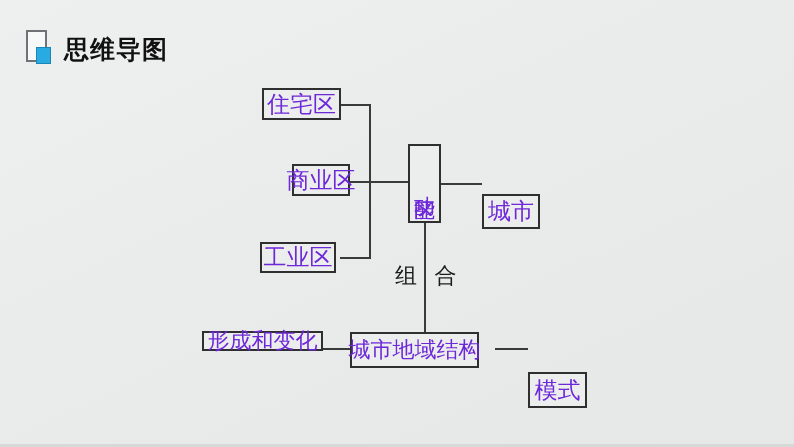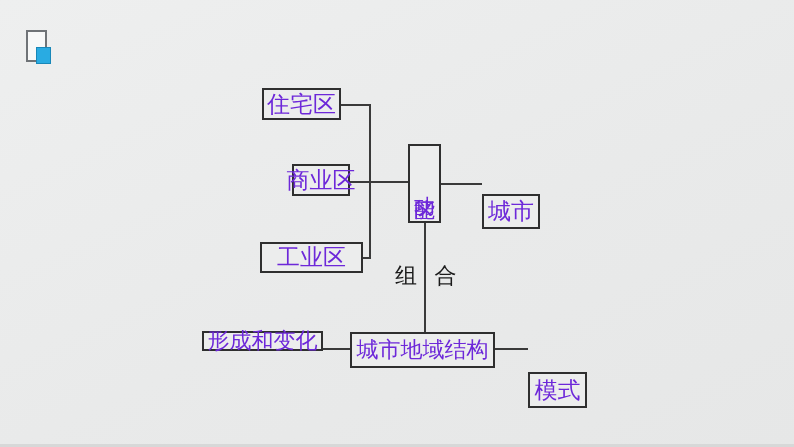--- a/index.html
+++ b/index.html
@@ -37,27 +37,27 @@
   .node {
     position:absolute;
     background:#eceded;
     border:2px solid #2f2f2f;
     display:flex; align-items:center; justify-content:center;
     font-size:23px; color:#6d28d9; white-space:nowrap;
     z-index:2;
   }
   #n-residential { left:262px; top:88px;  width:79px;  height:32px; }
   #n-commercial  { left:262px; top:164px; width:58px;  height:32px;margin-left:30px; }
-  #n-industrial  { left:260px; top:242px; width:103px;  height:31px; }
+  #n-industrial  { left:260px; top:242px; width:76px;  height:31px; }
   #n-functional  { left:408px; top:144px; width:33px;  height:79px;
                    writing-mode:vertical-rl; text-orientation:upright;
                    font-size:21px; letter-spacing:3px; }
   #n-city        { left:482px; top:167px; width:58px;  height:35px;margin-top:27px; }
   #n-formation   { left:202px; top:331px; width:121px; height:20px; font-size:22px; }
-  #n-structure   { left:350px; top:332px; width:145px; height:36px; font-size:22px; }
+  #n-structure   { left:350px; top:332px; width:129px; height:36px; font-size:22px; }
   #n-model       { left:528px; top:332px; width:59px;  height:36px;margin-top:40px; }
 
   .line { position:absolute; background:#3a3a3a; z-index:1; }
   #l-res-h    { left:341px; top:104px; width:30px; height:2px; }
   #l-trunk-v  { left:369px; top:104px; width:2px;  height:155px; }
   #l-ind-h    { left:340px; top:257px; width:31px; height:2px; }
   #l-com-h    { left:341px; top:181px; width:67px; height:2px; }
   #l-city-h   { left:441px; top:183px; width:41px; height:2px; }
   #l-down-v   { left:424px; top:223px; width:2px;  height:109px; }
   #l-form-h   { left:323px; top:348px; width:27px; height:2px; }
@@ -69,20 +69,21 @@
     word-spacing:12px; z-index:2;text-align:right;
   }
 </style>
 </head>
 <body>
 
 <div class="header">
   <span class="icon-doc">
     <span class="icon-accent"></span>
   </span>
+  <span class="header-title">思维导图</span>
 </div>
 
 <div>
 
   <div class="node" id="n-residential">住宅区</div>
   <div class="node" id="n-commercial">商业区</div>
   <div class="node" id="n-industrial">工业区</div>
   <div class="node" id="n-functional">功能区</div>
   <div class="node" id="n-city">城市</div>
   <div class="node" id="n-formation">形成和变化</div>

